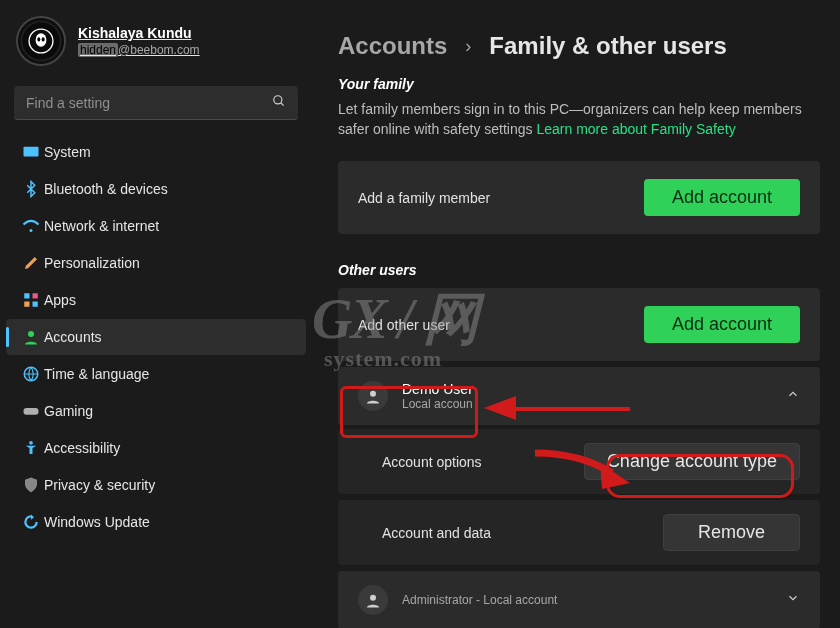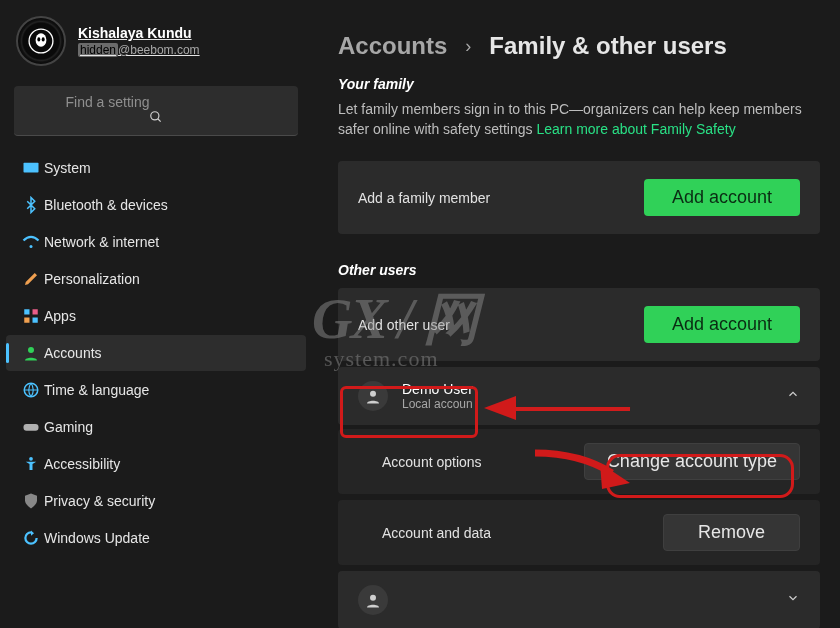--- a/index.html
+++ b/index.html
@@ -41,21 +41,20 @@
   .user-email { font-size: 12px; color: #a7a7a7; margin-top: 2px; }
   .email-first { background:#6b6b6b; color:#000000; border-radius:2px; padding:0 2px;}
   .search {
     margin: 2px 14px 14px 14px;
     background: #2d2d2d;
     border-bottom: 1px solid #4a4a4a;
     border-radius: 4px;
     display: flex;
     align-items: center;
     padding: 8px 12px;
-    flex-direction: column;
   }
   .search input {
     flex: 1;
     background: transparent;
     border: none;
     color: #ccc;
     font-size: 14px;
     outline: none;
   }
   .search input::placeholder { color: #8f8f8f; }
@@ -165,21 +164,21 @@
     position: absolute;
     left: 312px; top: 282px;
     font-size: 56px;
     font-family: serif;
     font-style: italic;
     font-weight: bold;
     color: rgba(140,140,140,0.5);
     letter-spacing: -2px;
     pointer-events: none;
   }
-  .watermark .sub { font-size: 22px; letter-spacing: 1px; font-style: normal; display:block; font-weight:400; margin-top:-12px; margin-left:12px;}
+  .watermark .sub { font-size: 22px; letter-spacing: 1px; font-style: normal; display:block; font-weight:700; margin-top:-12px; margin-left:12px;}
 </style>
 </head>
 <body>
 
 <div class="sidebar">
   <div class="user-header">
     <div class="avatar">
       <svg viewBox="0 0 24 24">
           <circle cx="12" cy="12" r="11" fill="none" stroke="#fff" stroke-width="1.2"></circle>
           <ellipse cx="12" cy="11" rx="5" ry="6.2" fill="#fff"></ellipse>
@@ -354,20 +353,21 @@
   </div>
 
   <div class="user-card" style="margin-top:6px">
     <div class="uicon">
       <svg width="18" height="18" viewBox="0 0 24 24">
           <circle cx="12" cy="9" r="4" fill="#cfcfcf"></circle>
           <path d="M4 22c0-5 16-5 16 0" fill="#cfcfcf"></path>
         </svg>
     </div>
     <div class="info">
+      <div class="urole">Administrator - Local account</div>
     </div>
     <span class="chev"><svg width="14" height="14" viewBox="0 0 24 24" fill="none" stroke="#cfcfcf" stroke-width="2">
           <polyline points="6 9 12 15 18 9"></polyline>
         </svg></span>
   </div>
 </div>
 
 <div class="watermark">
   <span>GX / 网</span>
   <span class="sub">system.com</span>

